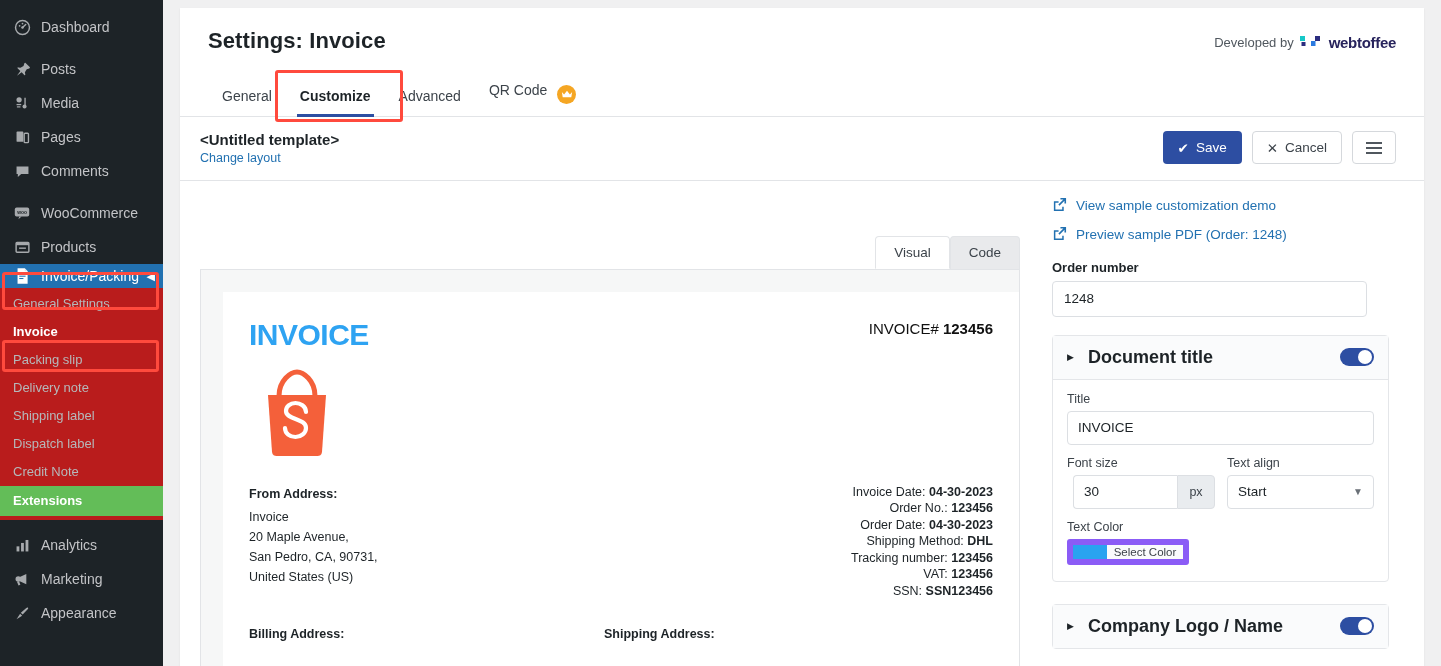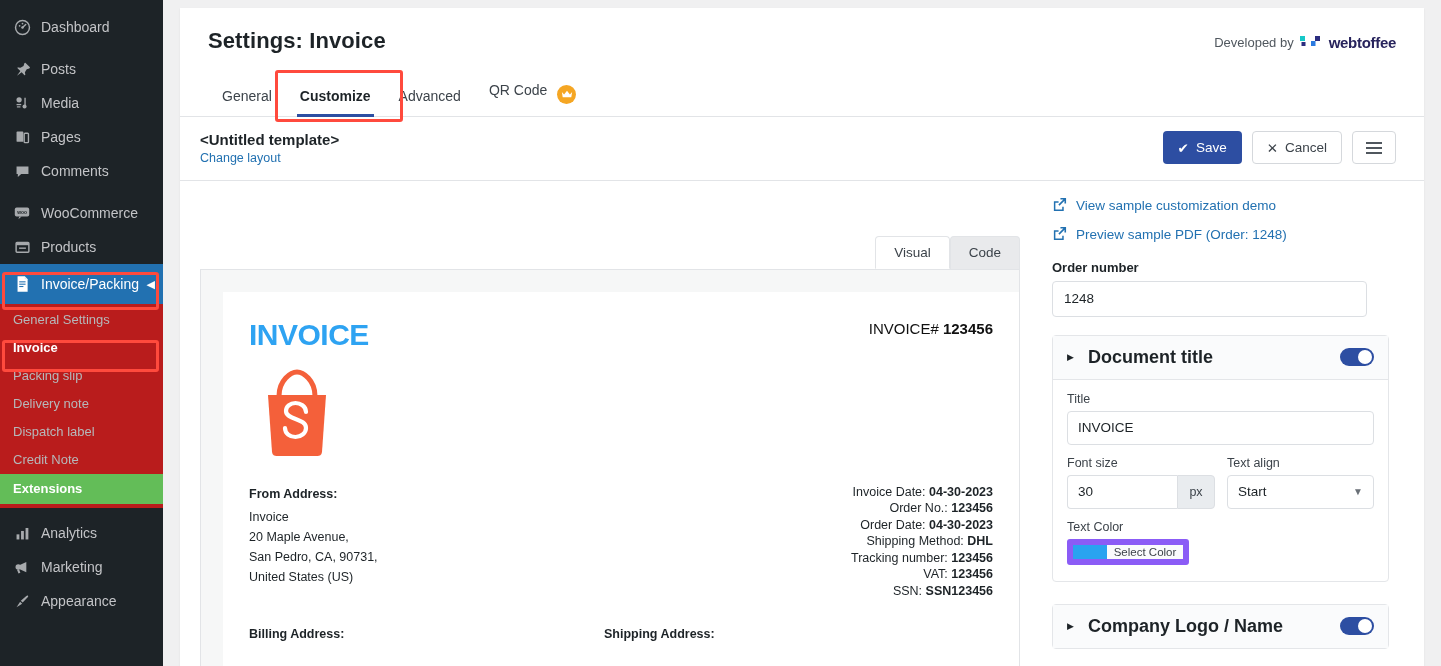--- a/index.html
+++ b/index.html
@@ -185,21 +185,21 @@
   }
   .panel-body { padding:12px 14px 16px 14px; }
   .f-label { font-size:12.5px; color:#3c434a; margin-bottom:5px; }
   .f-input {
     height:34px; border:1px solid #dcdfe3; border-radius:4px; background:#fff;
     padding:0 10px; font-size:13.5px; color:#1d2327; display:flex; align-items:center;
   }
   .row2 { display:flex; gap:12px; margin-top:11px; }
   .col-fs { width:148px; }
   .col-ta { width:147px; }
-  .input-group { display:flex; }
+  .input-group { display:flex;margin-left:6px; }
   .input-group .f-input { flex:1; border-radius:4px 0 0 4px; border-right:none; }
   .unit {
     width:38px; background:#e9ecef; border:1px solid #dcdfe3; border-radius:0 4px 4px 0;
     display:flex; align-items:center; justify-content:center;
     font-size:12.5px; color:#3c434a;
   }
   .sel {
     height:34px; border:1px solid #dcdfe3; border-radius:4px; background:#fff;
     padding:0 10px; font-size:13.5px; color:#1d2327;
     display:flex; align-items:center; justify-content:space-between;
@@ -293,39 +293,40 @@
     <span class="ic">
       <svg width="17" height="17" viewBox="0 0 20 20">
           <rect x="2.5" y="4" width="15" height="11.5" rx="1" fill="none" stroke="#a7aaad" stroke-width="1.7"></rect>
           <rect x="2.5" y="4" width="15" height="3.3" fill="#a7aaad"></rect>
           <rect x="6" y="10" width="8" height="1.6" fill="#a7aaad"></rect>
         </svg>
     </span>
     <span class="lb">Products</span>
   </div>
 
-  <div class="nav-item current" style="height:40px">
+  <div class="nav-item current" style="height:24px">
     <span class="ic">
       <svg width="17" height="18" viewBox="0 0 18 20">
           <path d="M3.5 1.5h8l3.2 3.2v13.8h-11.2z" fill="#fff"></path>
           <path d="M11.4 1.5v3.3h3.3" fill="#dfe6ee"></path>
           <rect x="5.4" y="7" width="7" height="1.2" fill="#2271b1"></rect>
           <rect x="5.4" y="9.6" width="7" height="1.2" fill="#2271b1"></rect>
           <rect x="5.4" y="12.2" width="4.6" height="1.2" fill="#2271b1"></rect>
         </svg>
     </span>
     <span class="lb">Invoice/Packing</span>
     <span class="arrow-collapse">◀</span>
   </div>
 
   <div class="submenu">
     <span class="sub-item">General Settings</span>
     <span class="sub-item active">Invoice</span>
     <span class="sub-item">Packing slip</span>
     <span class="sub-item">Delivery note</span>
+    <span class="sub-item">Shipping label</span>
     <span class="sub-item">Dispatch label</span>
     <span class="sub-item">Credit Note</span>
     <span class="sub-ext">Extensions</span>
   </div>
 
   <div class="nav-gap"></div>
 
   <div class="nav-item">
     <span class="ic">
       <svg width="17" height="17" viewBox="0 0 20 20">

